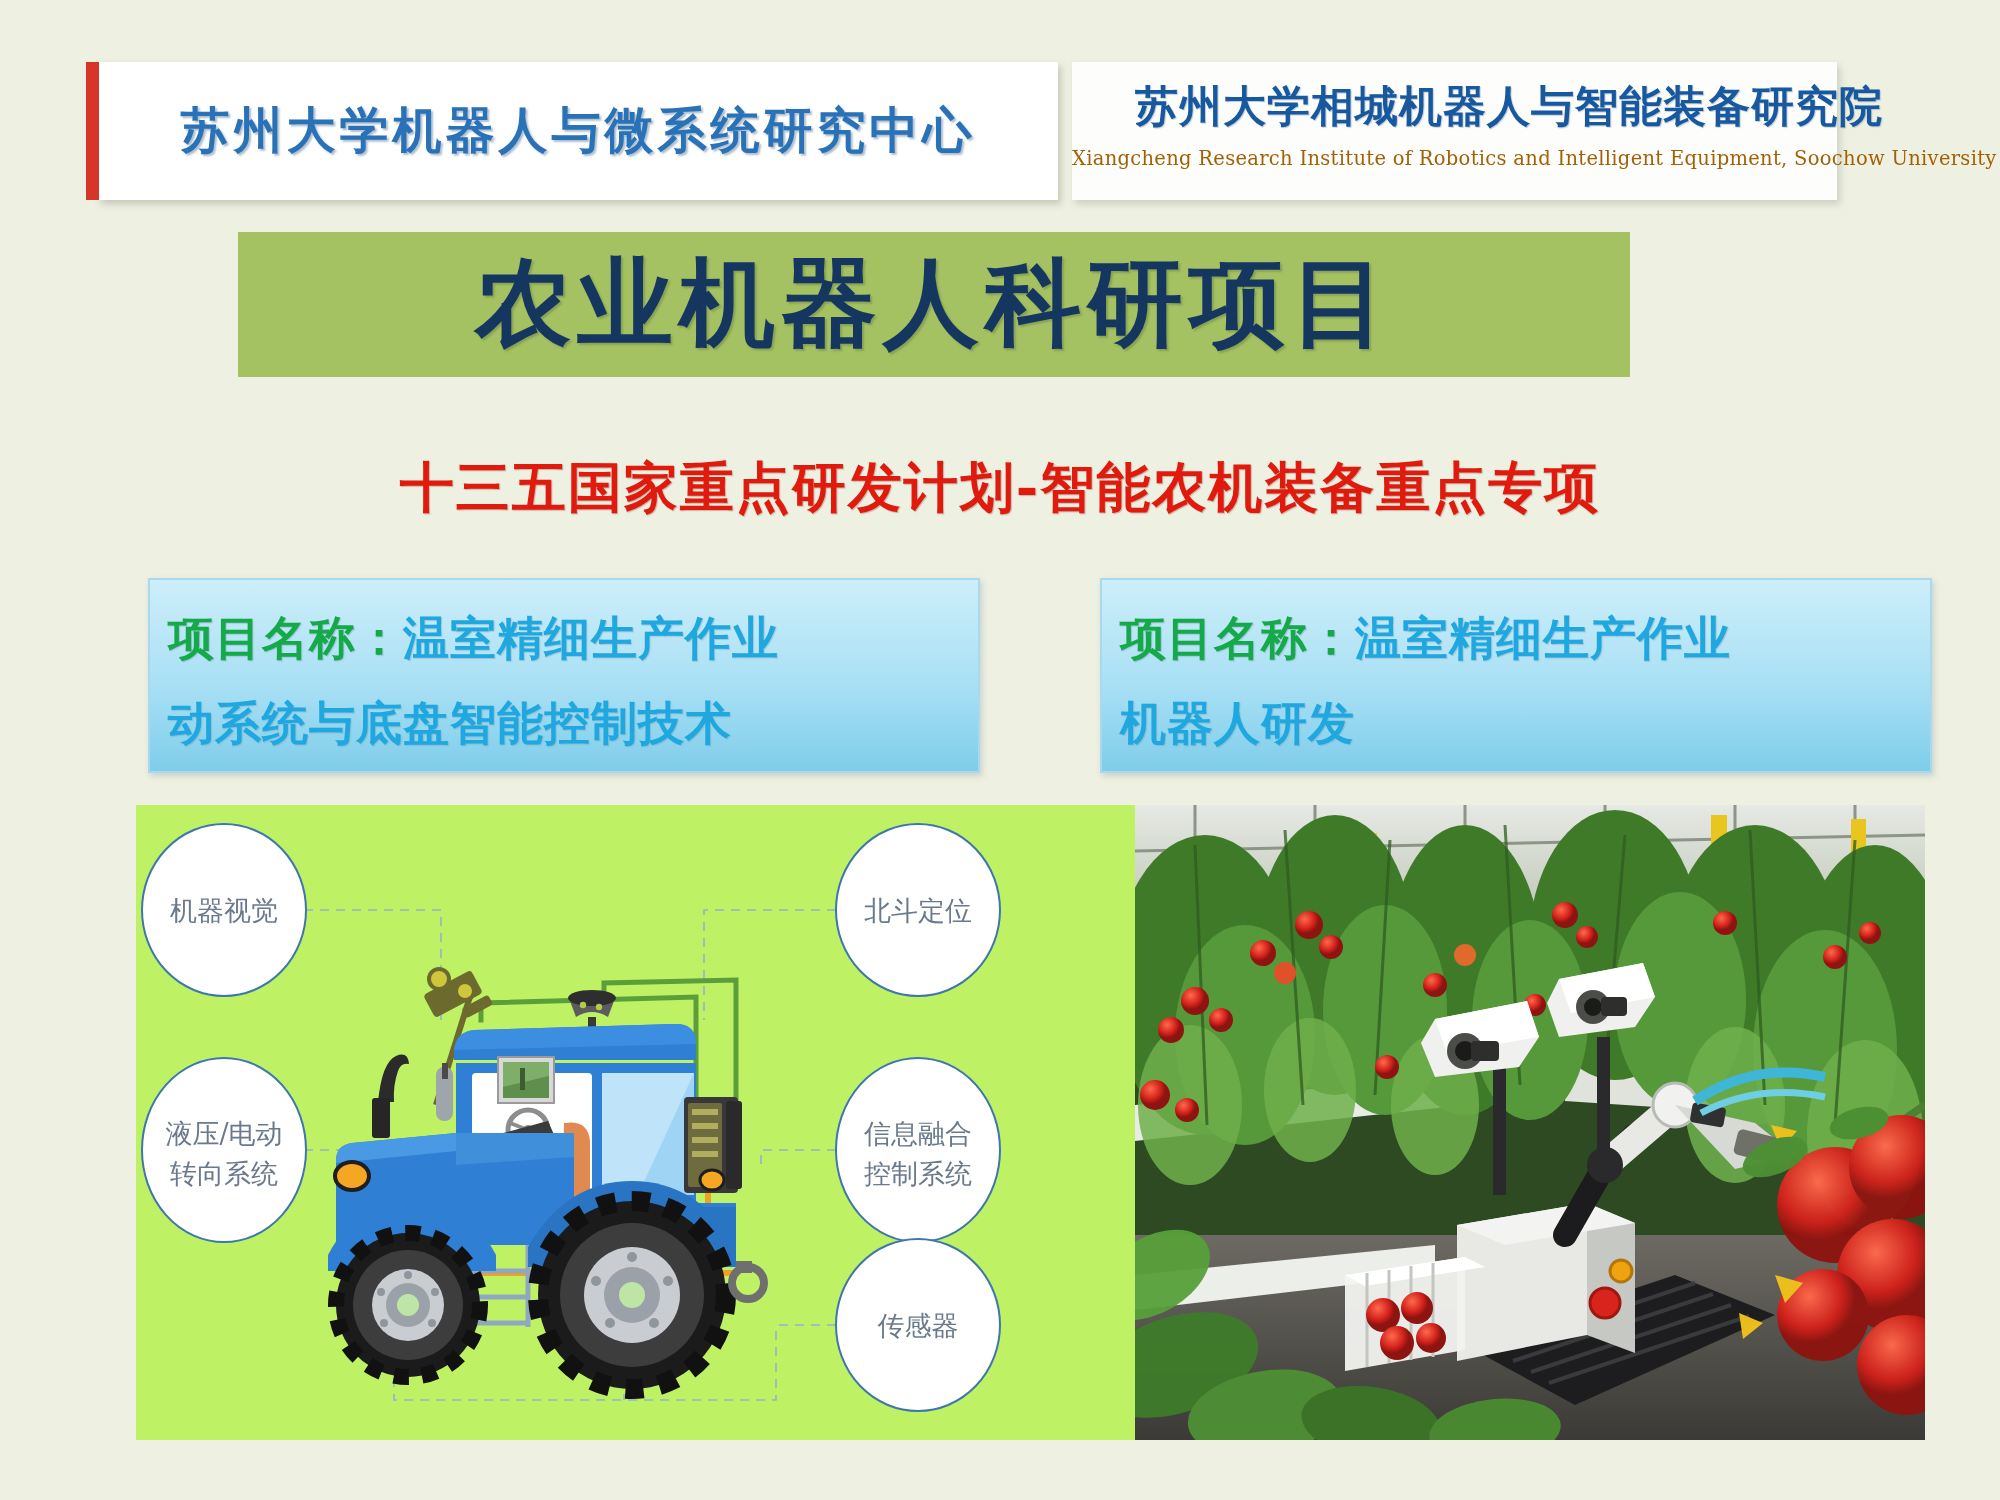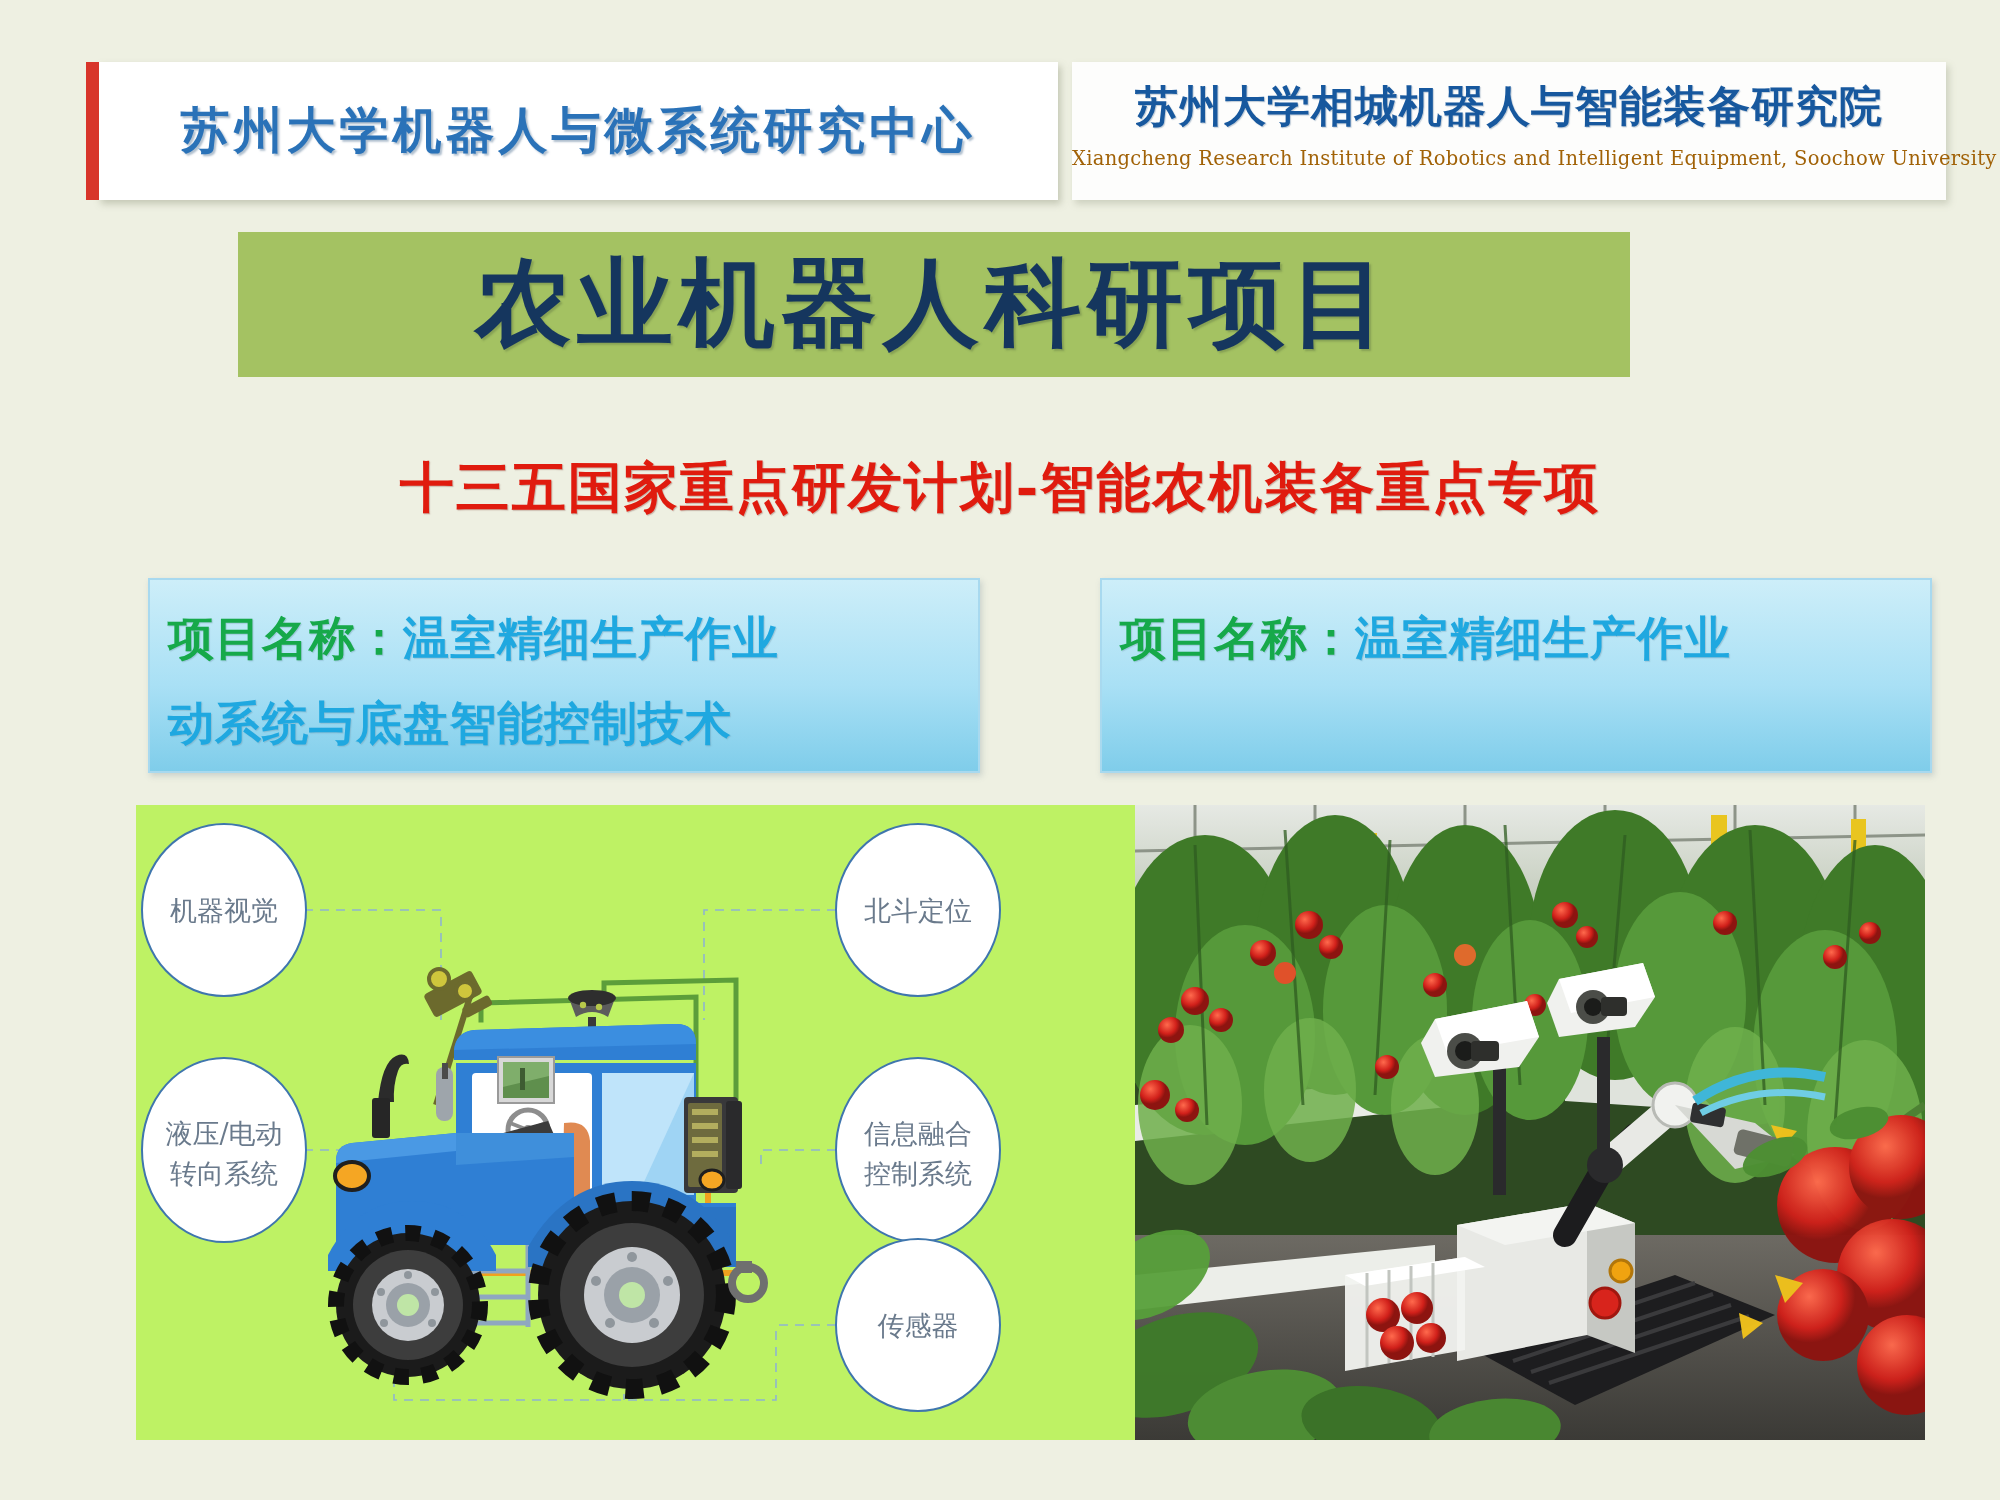--- a/index.html
+++ b/index.html
@@ -24,21 +24,21 @@
     position:absolute;left:0;top:0;width:960px;height:138px;
     display:flex;align-items:center;justify-content:center;
     font-family:"DejaVu Serif","Liberation Serif",serif;
     font-size:49px;font-weight:700;letter-spacing:4px;
     color:#2a72b8;
     text-shadow:2px 2px 2px rgba(150,170,190,.75);
     white-space:nowrap;
   }
 
   .logo-right{
-    position:absolute;left:1072px;top:62px;width:874px;height:138px;
+    position:absolute;left:1072px;top:62px;width:765px;height:138px;
     background:#fdfdfc;box-shadow:3px 4px 7px rgba(120,125,100,.28);
   }
   .logo-right .cn{
     position:absolute;left:0;top:16px;width:874px;text-align:center;
     font-family:"DejaVu Sans","Liberation Sans",sans-serif;
     font-size:43px;font-weight:700;letter-spacing:1px;
     color:#17589e;
     text-shadow:1px 1px 1px rgba(150,170,190,.6);
     white-space:nowrap;
   }
@@ -132,20 +132,23 @@
     <span class="lbl">项目名称：</span><span class="val">温室精细生产作业</span>
   </div>
   <div class="ln">
     <span class="val">动系统与底盘智能控制技术</span>
   </div>
 </div>
 
 <div class="proj proj-right">
   <div class="ln">
     <span class="lbl">项目名称：</span><span class="val">温室精细生产作业</span>
+  </div>
+  <div class="ln">
+    <span class="val">机器人研发</span>
   </div>
 </div>
 
 <div class="illus">
 <svg viewBox="0 0 880 635" xmlns="http://www.w3.org/2000/svg">
 
   <g stroke="#8fb4cf" stroke-width="1.6" fill="none" stroke-dasharray="9 7">
     <path d="M168 105 L305 105 L305 215"></path>
     <path d="M700 105 L568 105 L568 215"></path>
     <path d="M168 345 L298 345"></path>

